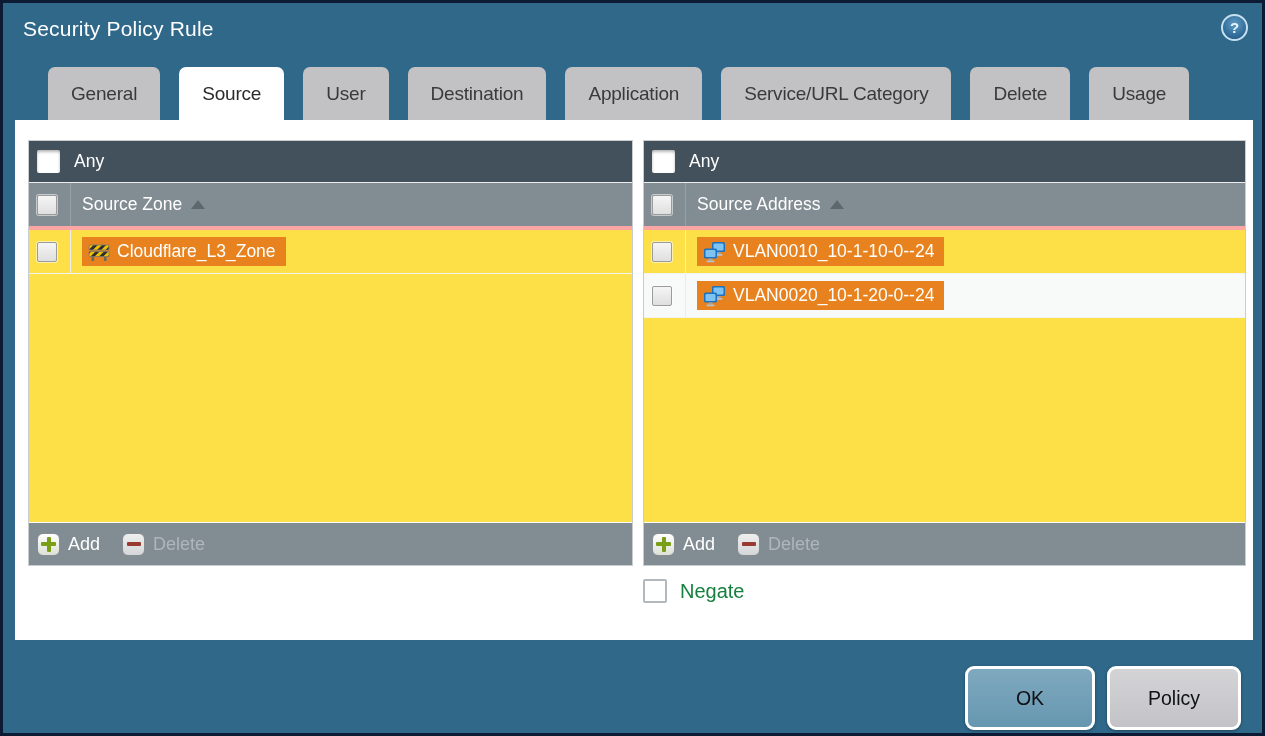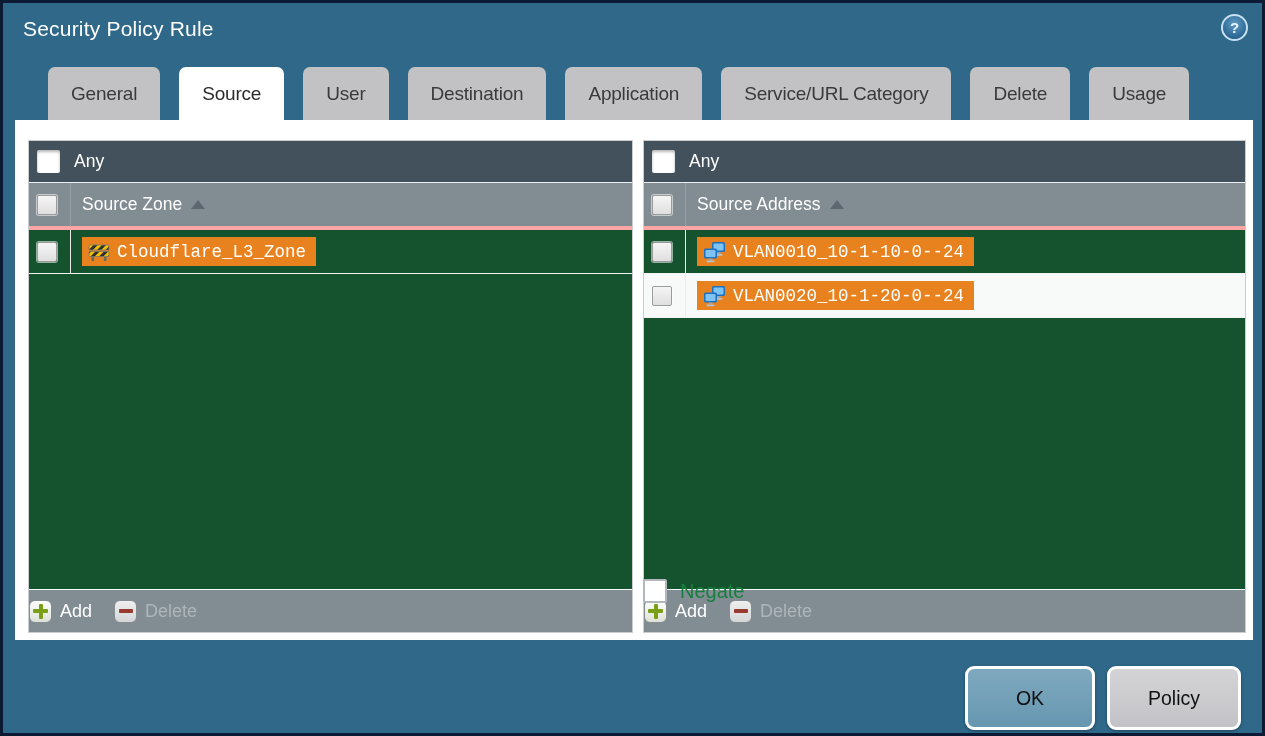--- a/index.html
+++ b/index.html
@@ -41,21 +41,21 @@
     box-sizing:border-box;
   }
   .tab.active{background:#ffffff;color:#2b2b2b;}
   
   .pane{
     position:absolute;left:12px;top:117px;width:1238px;height:520px;
     background:#ffffff;
   }
   
   .panel{
-    position:absolute;top:20px;height:493px;
+    position:absolute;top:20px;height:426px;
     border:1px solid #c9cdd0;box-sizing:border-box;
     display:flex;flex-direction:column;background:#fff;
   }
   .panel.left{left:13px;width:605px;}
   .panel.right{left:628px;width:603px;}
   .any-row{
     height:41px;flex:0 0 41px;background:#43515c;
     display:flex;align-items:center;padding-left:8px;
   }
   .any-label{color:#ffffff;font-size:17.5px;margin-left:14px;}
@@ -78,35 +78,35 @@
     background:linear-gradient(#f5f5f5,#dfdfdf);
     border:1px solid #9b9b9b;box-sizing:border-box;
     box-shadow:0 0 0 1px rgba(255,255,255,.55);cursor:pointer;
   }
   .col-label{color:#ffffff;font-size:17.5px;margin-left:11px;}
   .sort-asc{
     width:0;height:0;margin-left:9px;
     border-left:7px solid transparent;border-right:7px solid transparent;
     border-bottom:9px solid #5c6870;
   }
-  .rows{flex:1 1 auto;background:#14532d;overflow:hidden;display:flex;flex-direction:column;font-family:Liberation Mono, monospace;}
+  .rows{flex:1 1 auto;background:#fde047;overflow:hidden;display:flex;flex-direction:column;}
   .row{
     height:43px;flex:0 0 43px;display:flex;align-items:center;
     border-bottom:1px solid #f1f2f2;
   }
   .row:nth-child(even){background:#f8f9f9;}
   .row .cb-cell{border-right:1px solid #ececec;align-self:stretch;}
   .chip{
     margin-left:11px;display:inline-flex;align-items:center;gap:7px;
     background:#e8821e;color:#ffffff;height:29px;padding:0 10px 0 6px;
     font-size:17.5px;white-space:nowrap;cursor:pointer;
   }
   .panel-footer{
     height:42px;flex:0 0 42px;background:#828c93;border-top:1px solid #fbfbfb;
-    display:flex;align-items:center;padding-left:0;gap:22px;
+    display:flex;align-items:center;padding-left:8px;gap:22px;
   }
   .tool-btn{display:flex;align-items:center;gap:8px;cursor:pointer;}
   .tool-icon{
     width:23px;height:23px;border-radius:6px;box-sizing:border-box;
     display:flex;align-items:center;justify-content:center;
     border:1px solid #868d93;
   }
   .tool-icon.add{background:linear-gradient(#feffff,#dde1d6);}
   .tool-icon.del{background:linear-gradient(#efefef,#d4d6d8);}
   .plus{position:relative;width:15px;height:15px;}

